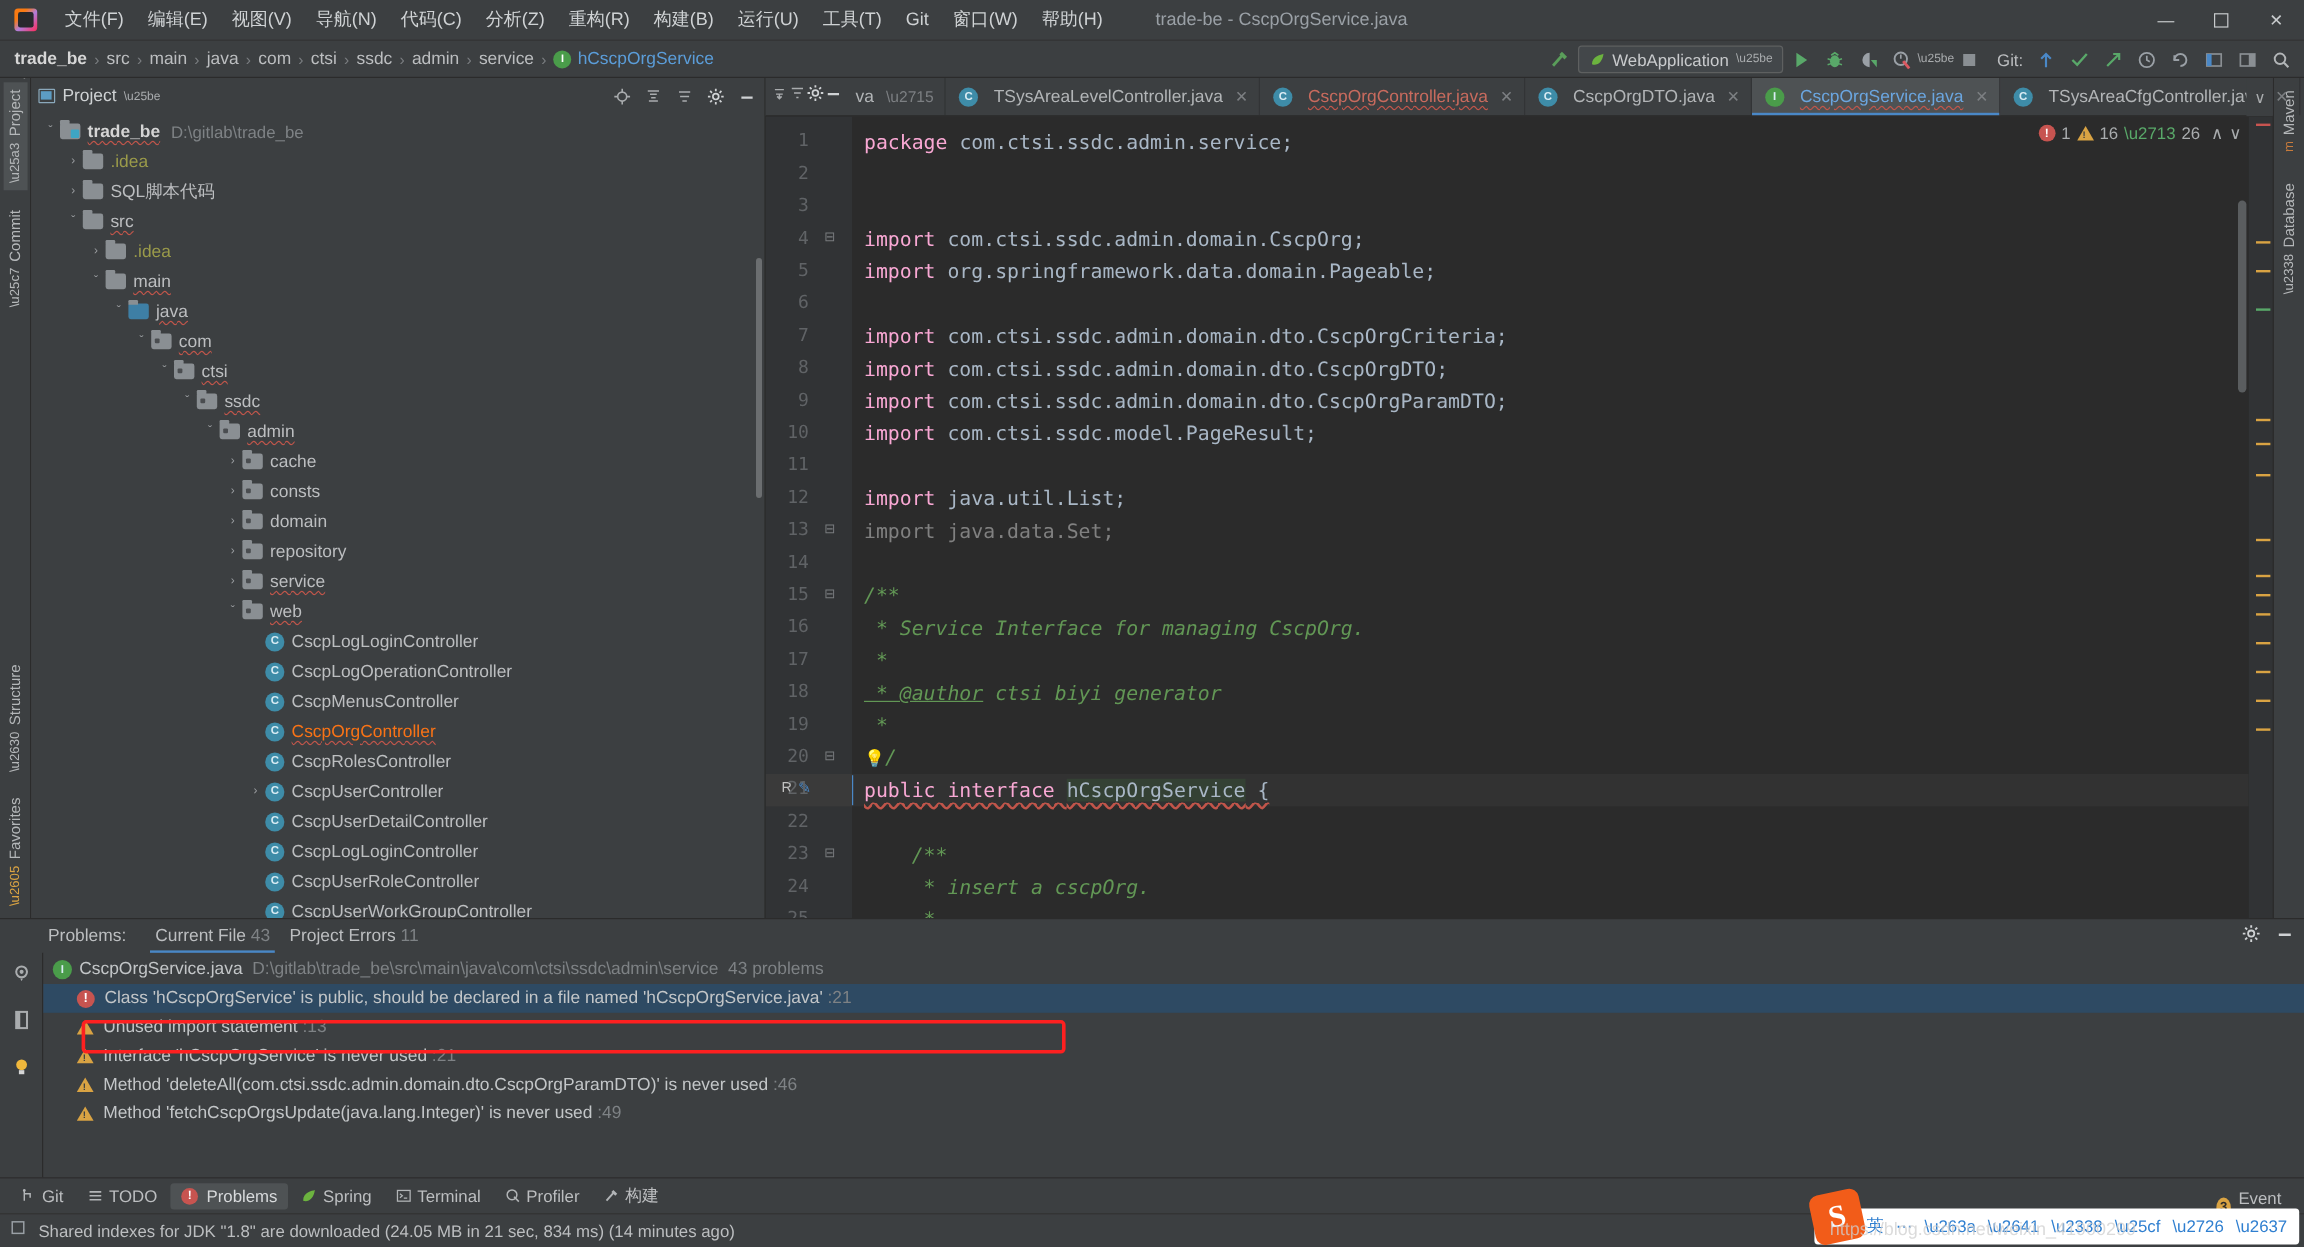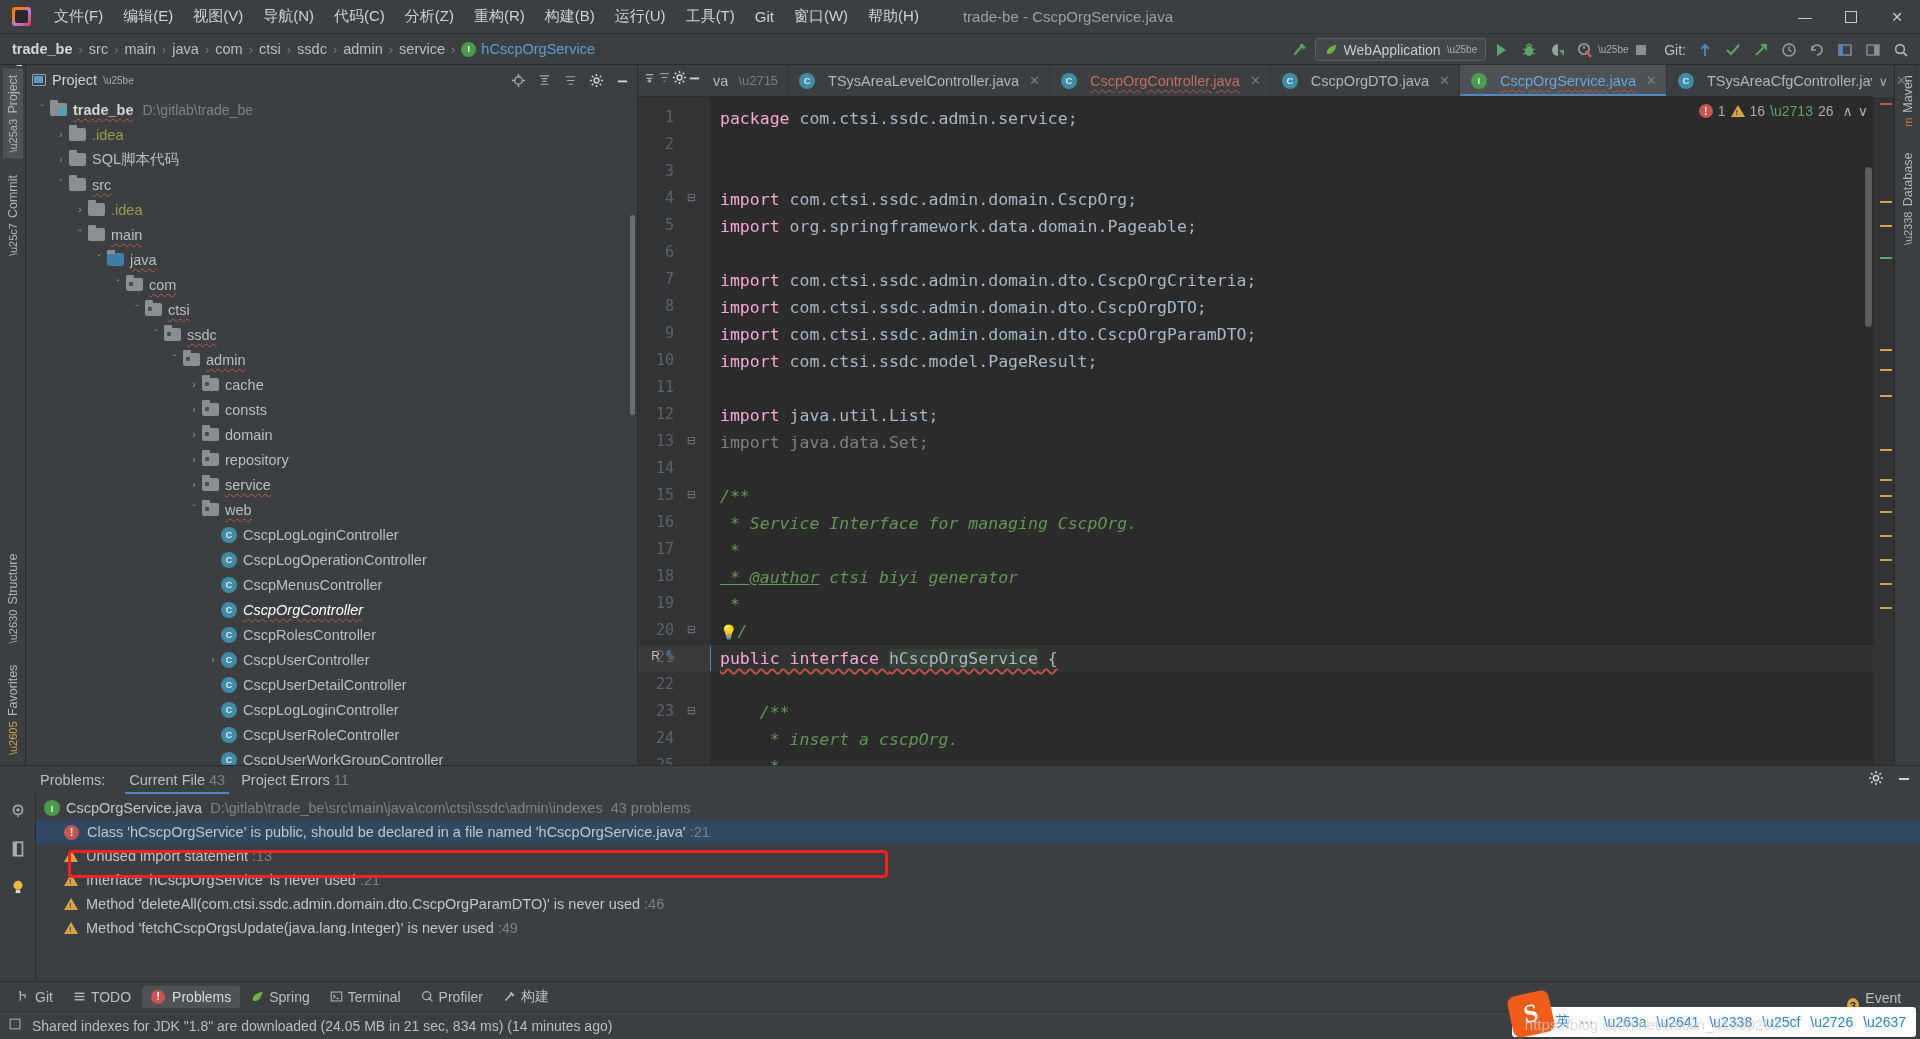--- a/index.html
+++ b/index.html
@@ -85,21 +85,21 @@
   .folder.pkg .f:after{ content:''; position:absolute; left:3px;top:4px;width:4px;height:4px;background:#4a4d50;border-radius:1px;}
   .folder.mod .f:after{ content:''; position:absolute; left:9px;top:5px;width:7px;height:7px;background:#3ea5c4;border-radius:1px;}
   .cbadge{
     width:16px;height:16px;border-radius:50%;background:#3e8ca8;color:#d9ecf4;
     font-size:9.5px;font-weight:bold; display:inline-flex;align-items:center;justify-content:center;
     margin-right:6px; flex:none;
   }
   .tlabel{ color:#bcbec0; }
   .tlabel.yellow{ color:#9a9a4a; }
   .tlabel.bold{ font-weight:bold; color:#d4d4d4; }
-  .tlabel.link{ color:#ffffff;font-style:italic; }
+  .tlabel.link{ color:#f97316; }
   .tpath{ color:#7e8285; margin-left:9px; font-size:14px;}
   .squig{ text-decoration:underline wavy #c1554a 1px; text-underline-offset:3px; }
   .tree-scroll{ position:absolute; right:2px; top:120px; width:5px; height:200px; background:#6b6e70; border-radius:3px;}
 
   
   .editor-area{ flex:1; display:flex; flex-direction:column; min-width:0; background:#2b2b2b;}
   .tabbar{ height:32px; background:#3c3f41; display:flex; align-items:stretch; flex:none; position:relative; border-bottom:1px solid #2b2b2b;}
   .etab{
     display:flex; align-items:center; gap:7px; padding:0 9px 0 11px; font-size:14.5px;
     color:#b2b5b7; white-space:nowrap; border-right:1px solid #323436; cursor:default; position:relative;
@@ -797,21 +797,21 @@
           <svg width="18" height="18" viewBox="0 0 16 16">
               <circle cx="8" cy="6.5" r="4" fill="#f0b83c"></circle>
               <rect x="6" y="10.5" width="4" height="3" fill="#d6d6d6"></rect>
             </svg>
         </span>
       </div>
       <div class="prob-list" id="problist">
           <div class="prow file">
             <span class="cbadge" style="background: rgb(74, 156, 74);">I</span>
             <span class="ptext">CscpOrgService.java</span>
-            <span class="ppath">D:\gitlab\trade_be\src\main\java\com\ctsi\ssdc\admin\indexes</span>
+            <span class="ppath">D:\gitlab\trade_be\src\main\java\com\ctsi\ssdc\admin\service</span>
             <span class="ppath">43 problems</span>
           </div>
           <div class="prow child selected">
             <span class="err-dot">!</span>
             <span class="ptext">Class 'hCscpOrgService' is public, should be declared in a file named 'hCscpOrgService.java'</span>
             <span class="pline">:21</span>
           </div>
           <div class="prow child">
             <span class="warn-tri"></span>
             <span class="ptext">Unused import statement</span>

